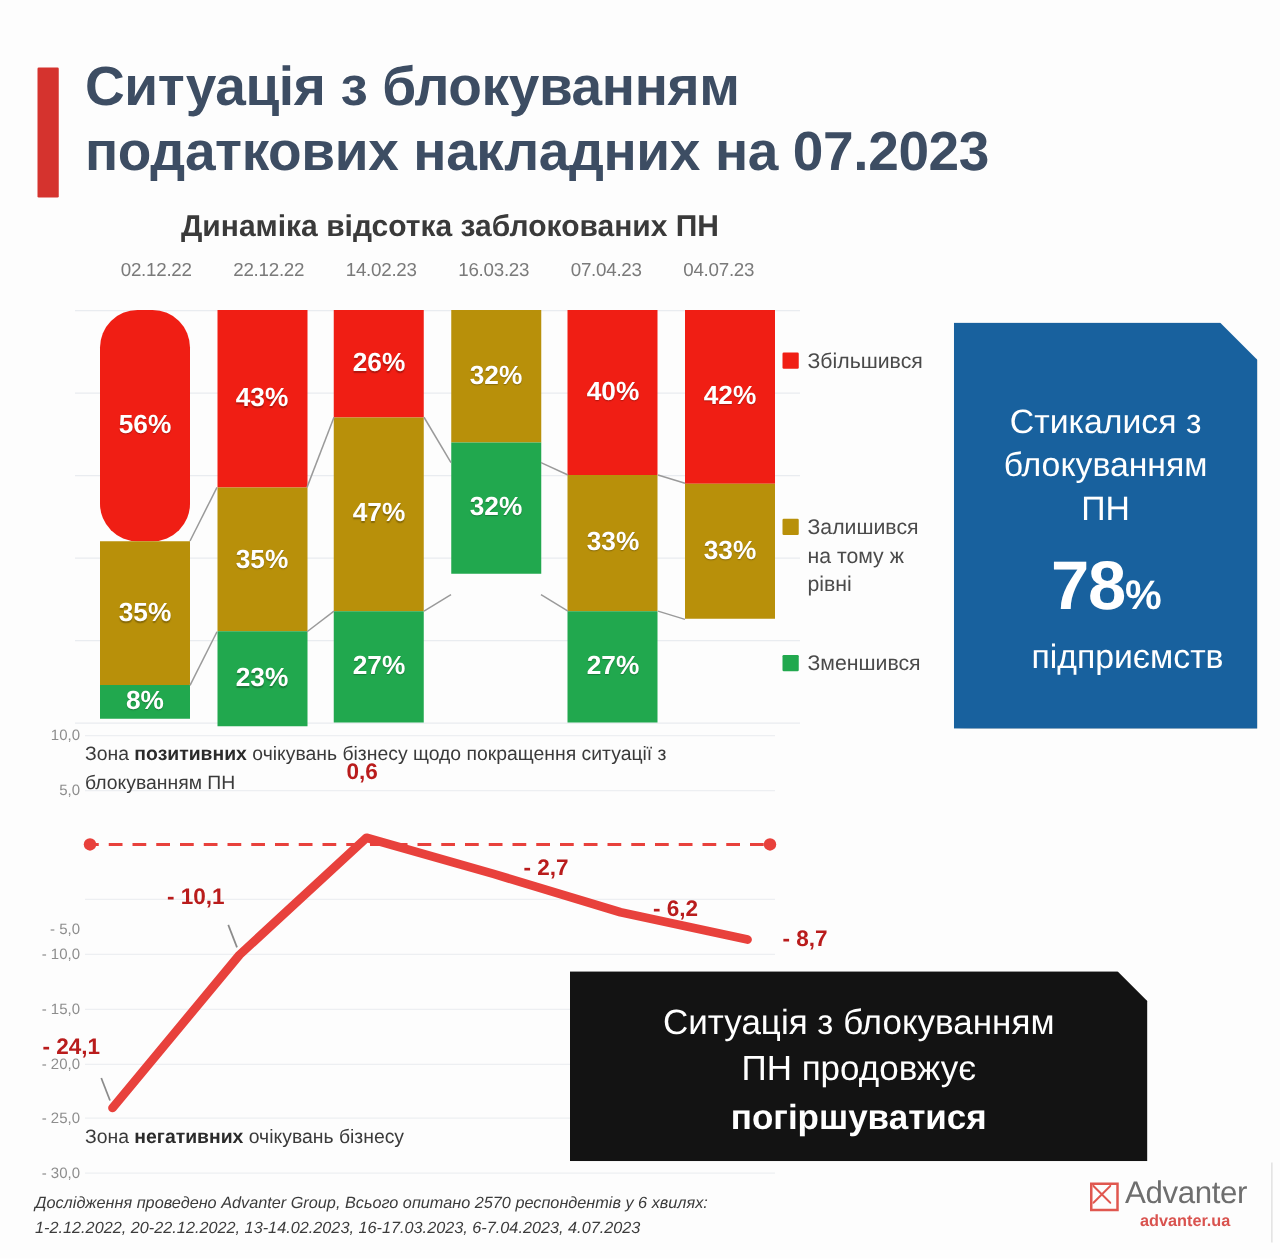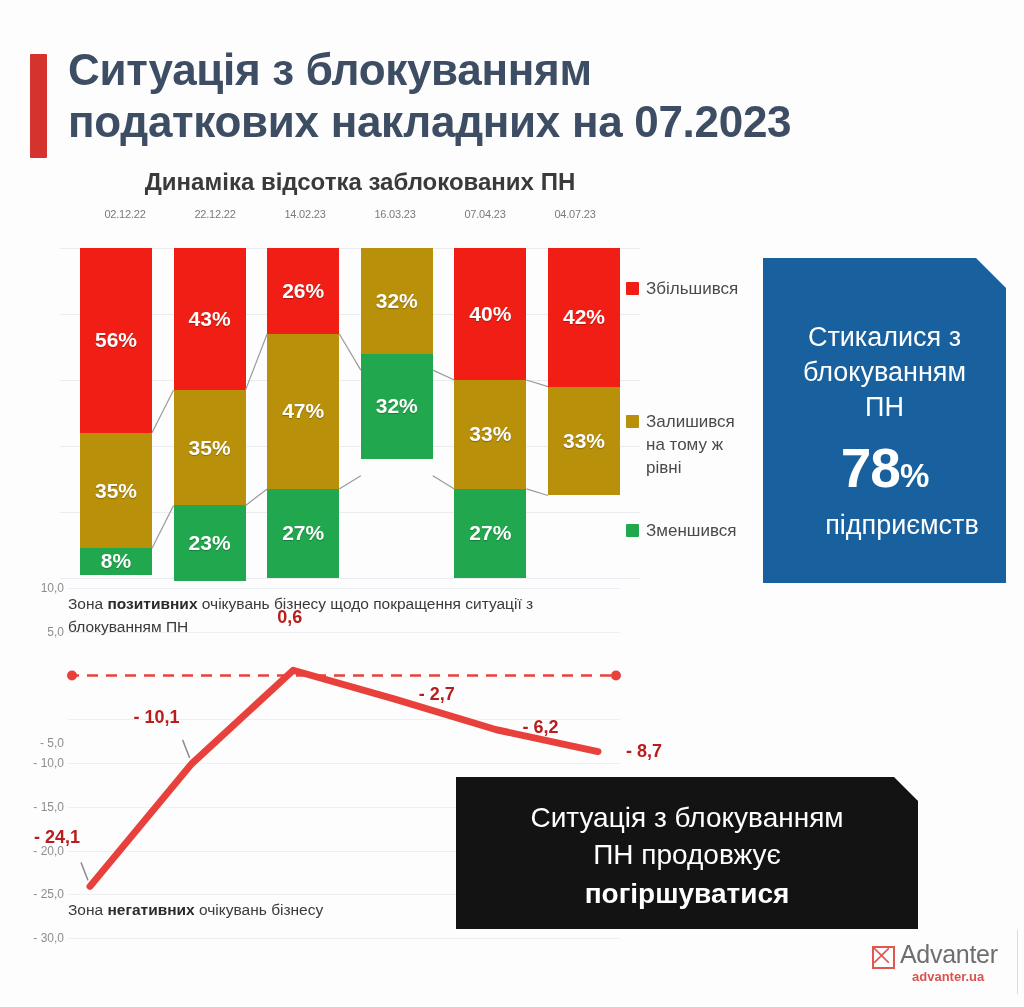--- a/index.html
+++ b/index.html
@@ -19,21 +19,21 @@
   .accent-bar{position:absolute;left:30px;top:30px;width:17px;height:104px;background:#d5332e;border-radius:1px;}
   .title{position:absolute;left:68px;top:20px;width:900px;
          font-size:44px;line-height:1.18;font-weight:bold;color:#3d4d63;letter-spacing:-0.3px;}
   .title span{display:block;}
 
   
   .bar-block{position:absolute;left:0;top:160px;width:760px;height:440px;}
   .bar-title{position:absolute;left:100px;top:8px;width:520px;text-align:center;
              font-size:24px;font-weight:bold;color:#3a3a3a;}
   .date-row{position:absolute;left:80px;top:48px;width:540px;height:26px;display:flex;}
-  .date-cell{flex:1 1 0;text-align:center;font-size:11px;color:#7a7a7a;letter-spacing:-0.2px;}
+  .date-cell{flex:1 1 0;text-align:center;font-size:15px;color:#7a7a7a;letter-spacing:-0.2px;}
 
   .plot{position:absolute;left:80px;top:88px;width:540px;height:330px;}
   .gridline{position:absolute;left:-20px;width:580px;height:1px;background:#e9ecf0;}
 
   .bars{position:absolute;left:0;top:0;width:540px;height:330px;display:flex;justify-content:space-between;}
   .bar{width:72px;height:100%;display:flex;flex-direction:column;}
   .seg{display:flex;align-items:center;justify-content:center;
        font-size:21px;font-weight:bold;color:#ffffff;text-shadow:0 1px 1px rgba(0,0,0,.28);}
   .seg.inc{background:#f01e14;}
   .seg.same{background:#b8900a;}
@@ -120,21 +120,21 @@
       <div id="bar-grid">
           <div class="gridline" style="top: 0px;"></div>
           <div class="gridline" style="top: 66px;"></div>
           <div class="gridline" style="top: 132px;"></div>
           <div class="gridline" style="top: 198px;"></div>
           <div class="gridline" style="top: 264px;"></div>
           <div class="gridline" style="top: 330px;"></div>
         </div>
       <div class="bars" id="bars">
           <div class="bar">
-            <div class="seg inc" style="flex: 0 0 184.8px; background: rgb(240, 30, 20);">56%</div>
+            <div class="seg inc" style="flex: 0 0 184.8px; background: rgb(240, 30, 20); border-radius: 30px;">56%</div>
             <div class="seg same" style="flex: 0 0 115.5px; background: rgb(184, 144, 10);">35%</div>
             <div class="seg dec" style="flex: 0 0 26.4px; background: rgb(33, 168, 78);">8%</div>
           </div>
           <div class="bar">
             <div class="seg inc" style="flex: 0 0 141.9px; background: rgb(240, 30, 20);">43%</div>
             <div class="seg same" style="flex: 0 0 115.5px; background: rgb(184, 144, 10);">35%</div>
             <div class="seg dec" style="flex: 0 0 75.9px; background: rgb(33, 168, 78);">23%</div>
           </div>
           <div class="bar">
             <div class="seg inc" style="flex: 0 0 85.8px; background: rgb(240, 30, 20);">26%</div>
@@ -243,20 +243,24 @@
   </div>
 
   <div class="black-box">
     <div class="black-text">
       <div>Ситуація з блокуванням</div>
       <div>ПН продовжує</div>
       <div class="strong">погіршуватися</div>
     </div>
   </div>
 
+  <div class="footer">
+    <div>Дослідження проведено Advanter Group, Всього опитано 2570 респондентів у 6 хвилях:</div>
+    <div>1-2.12.2022, 20-22.12.2022, 13-14.02.2023, 16-17.03.2023, 6-7.04.2023, 4.07.2023</div>
+  </div>
 
   <div class="logo">
     <div class="logo-mark">
       <svg width="15" height="15" viewBox="0 0 15 15" style="display:block">
         <line x1="0" y1="0" x2="15" y2="15" stroke="#e0574f" stroke-width="1.6"></line>
         <line x1="15" y1="0" x2="0" y2="15" stroke="#e0574f" stroke-width="1.6"></line>
       </svg>
     </div>
     <div class="logo-name">Advanter</div>
     <div class="logo-url">advanter.ua</div>

